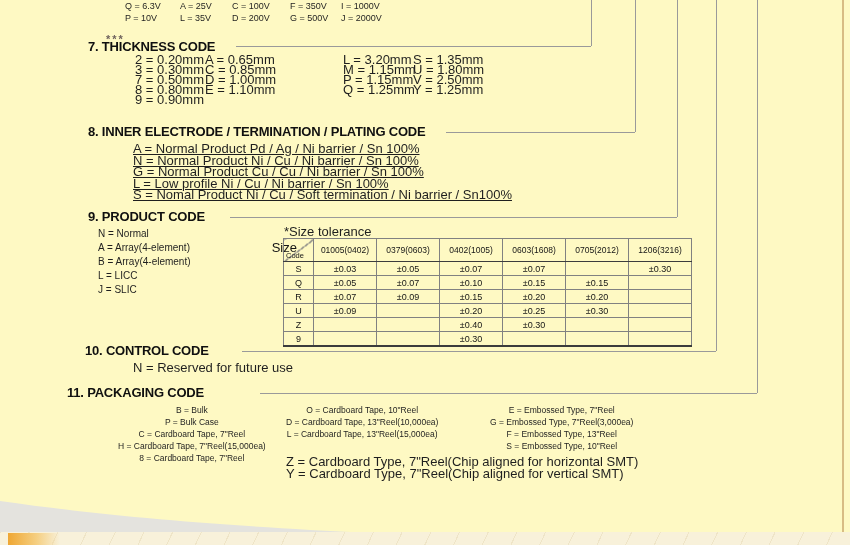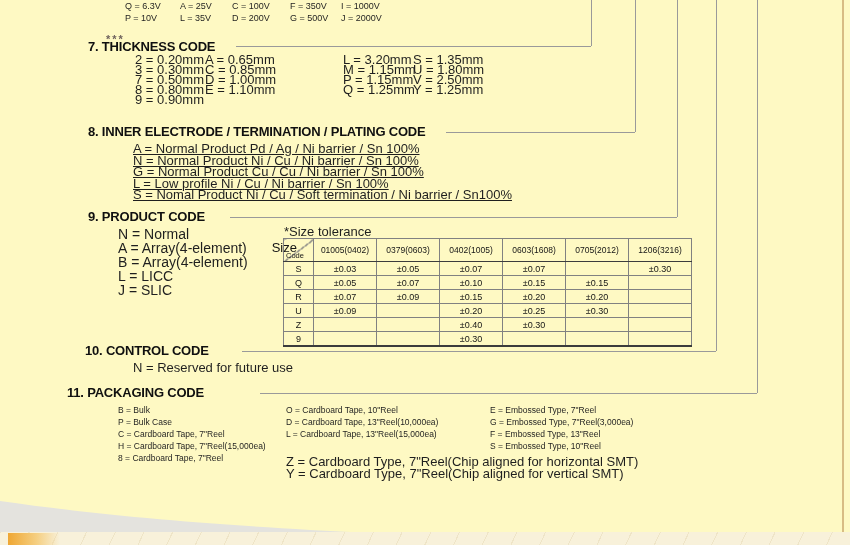--- a/index.html
+++ b/index.html
@@ -9,22 +9,22 @@
   .v9{font-size:9px;}
   .h{position:absolute;white-space:nowrap;font-weight:bold;font-size:13px;color:#101010;letter-spacing:-0.2px;line-height:1;}
   .rule{position:absolute;height:1px;background:#9a9a9a;}
   .vline{position:absolute;width:1px;background:#9a9a9a;top:0;}
   .stars{position:absolute;font-weight:bold;font-size:11px;letter-spacing:2px;color:#6e625c;line-height:1;}
   .tcol{position:absolute;top:55px;}
   .tcol div{font-size:13px;color:#1f1f1f;line-height:10px;white-space:nowrap;}
   .list8{position:absolute;left:133px;top:143px;}
   .list8 div{font-size:13px;color:#1f1f1f;line-height:11.5px;white-space:nowrap;text-decoration:underline;}
   .list9{position:absolute;left:98px;top:227px;}
-  .list9 div{font-size:14px;color:#1f1f1f;line-height:14px;white-space:nowrap;margin-left:20px;}
-  .pk{position:absolute;}
+  .list9 div{font-size:10px;color:#1f1f1f;line-height:14px;white-space:nowrap;}
+  .pk{position:absolute;text-align:center;}
   .pk div{font-size:8.5px;color:#1f1f1f;line-height:12px;white-space:nowrap;}
   #sizetable{position:absolute;left:283px;top:238px;border-collapse:collapse;table-layout:fixed;
              border:1.5px solid #3c3c3c;border-bottom:2.5px solid #3c3c3c;}
   #sizetable td{border:1px solid #818181;text-align:center;vertical-align:middle;padding:0;color:#151515;}
   #sizetable tr.hd td{border-bottom:1.5px solid #3c3c3c;font-size:8.5px;height:22px;}
   #sizetable tr.dr td{height:13px;font-size:9px;}
   td.corner{position:relative;background:
      linear-gradient(to bottom right,transparent 48.5%,#818181 48.5%,#818181 52%,transparent 52%);}
   td.corner .cs{position:absolute;right:16px;top:1px;font-size:13px;}
   td.corner .cc{position:absolute;left:2px;bottom:1px;font-size:7.5px;}

